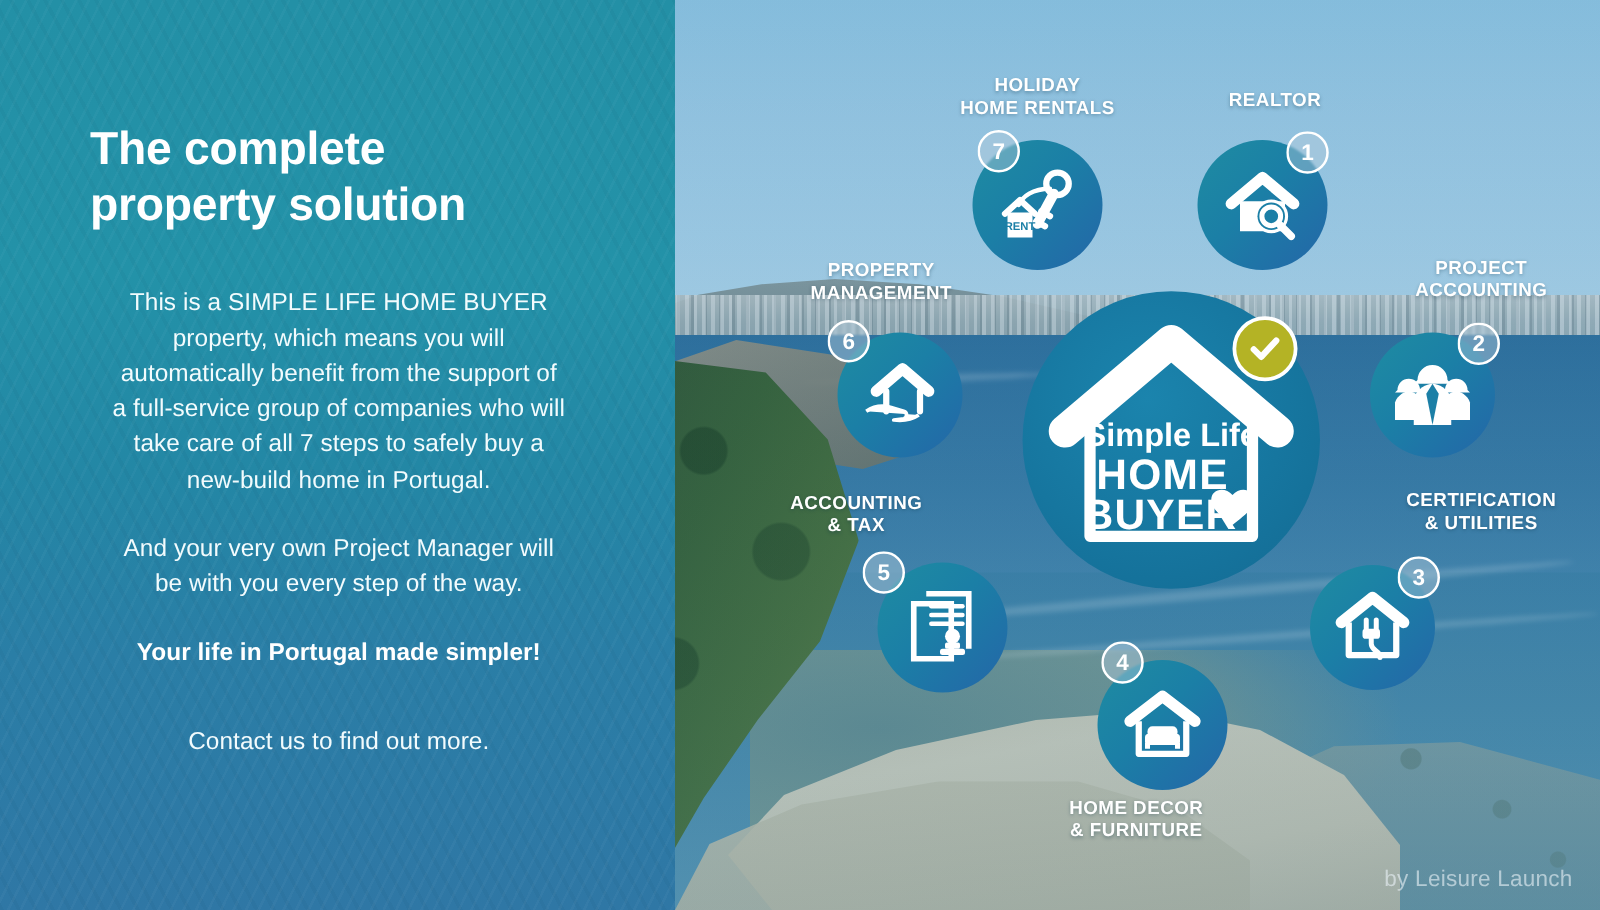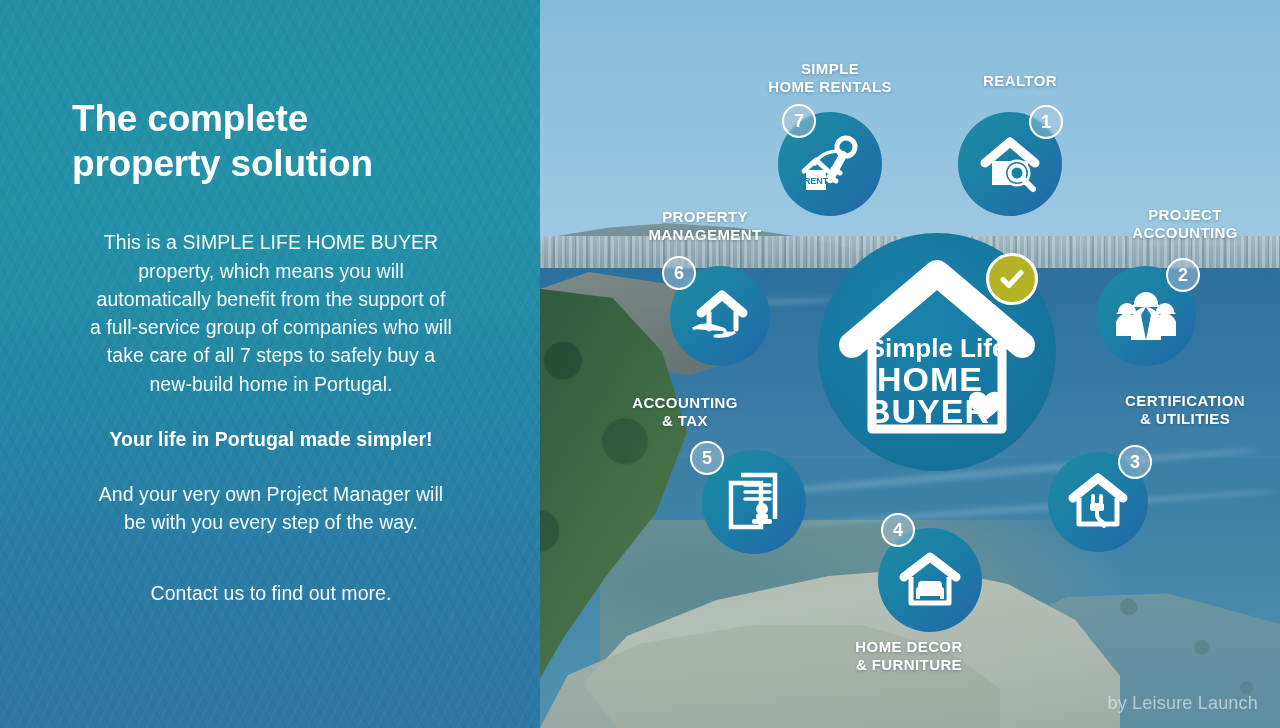--- a/index.html
+++ b/index.html
@@ -197,23 +197,23 @@
     <div class="left-inner">
       <div class="headline">The complete
 property solution</div>
       <div class="body-block">
         <div class="para">This is a SIMPLE LIFE HOME BUYER
 property, which means you will
 automatically benefit from the support of
 a full-service group of companies who will
 take care of all 7 steps to safely buy a
 new-build home in Portugal.</div>
-        <div class="para bold">Your life in Portugal made simpler!</div>
         <div class="para">And your very own Project Manager will
 be with you every step of the way.</div>
+        <div class="para bold">Your life in Portugal made simpler!</div>
         <div class="para spaced">Contact us to find out more.</div>
       </div>
     </div>
   </div>
 
   <div class="right-panel"></div>
 
   <div class="hub">
     <svg class="hub-logo" viewBox="0 0 238 238">
       <path d="M34 112 L119 40 L204 112" fill="none" stroke="#ffffff" stroke-width="26" stroke-linecap="round" stroke-linejoin="round"></path>
@@ -327,21 +327,21 @@
       <svg width="62" height="58" viewBox="0 0 62 58">
         <path d="M12 26 L33 8 L54 26" fill="none" stroke="#ffffff" stroke-width="9" stroke-linecap="round" stroke-linejoin="round"></path>
         <path d="M20 26 L20 42 M47 26 L47 42" stroke="#ffffff" stroke-width="5" stroke-linecap="round"></path>
         <path d="M4 42 c6-4 13-5 20-3 l10 3 c3 1 3 5 0 6 l-8 1 c8 1 14 0 20-4" fill="#ffffff" stroke="#ffffff" stroke-width="3" stroke-linejoin="round"></path>
       </svg>
     </div>
     <div class="node-num" style="left:662px; top:256px;">6</div>
   </div>
 
   <div class="node">
-    <div class="node-label" style="left:740px; top:60px; width:180px;">SIMPLE
+    <div class="node-label" style="left:740px; top:60px; width:180px;">HOLIDAY
 HOME RENTALS</div>
     <div class="node-circle" style="left:778px; top:112px; width:104px; height:104px;">
       <svg width="64" height="62" viewBox="0 0 64 62">
         <circle cx="48" cy="14" r="9" fill="none" stroke="#ffffff" stroke-width="5"></circle>
         <path d="M45 22 L32 46" fill="none" stroke="#ffffff" stroke-width="8" stroke-linecap="round"></path>
         <path d="M35 36 l7 4 M31 44 l7 4" stroke="#ffffff" stroke-width="5" stroke-linecap="round"></path>
         <path d="M42 18 c-14 0-22 6-25 13" fill="none" stroke="#ffffff" stroke-width="3.5" stroke-linecap="round"></path>
         <path d="M6 38 L18 27 L30 38" fill="none" stroke="#ffffff" stroke-width="5" stroke-linecap="round" stroke-linejoin="round"></path>
         <rect x="8" y="37" width="20" height="20" fill="#ffffff"></rect>
         <text x="18" y="51" text-anchor="middle" fill="#1b7fa6" font-family="Liberation Sans, sans-serif" font-size="9" font-weight="bold">RENT</text>

